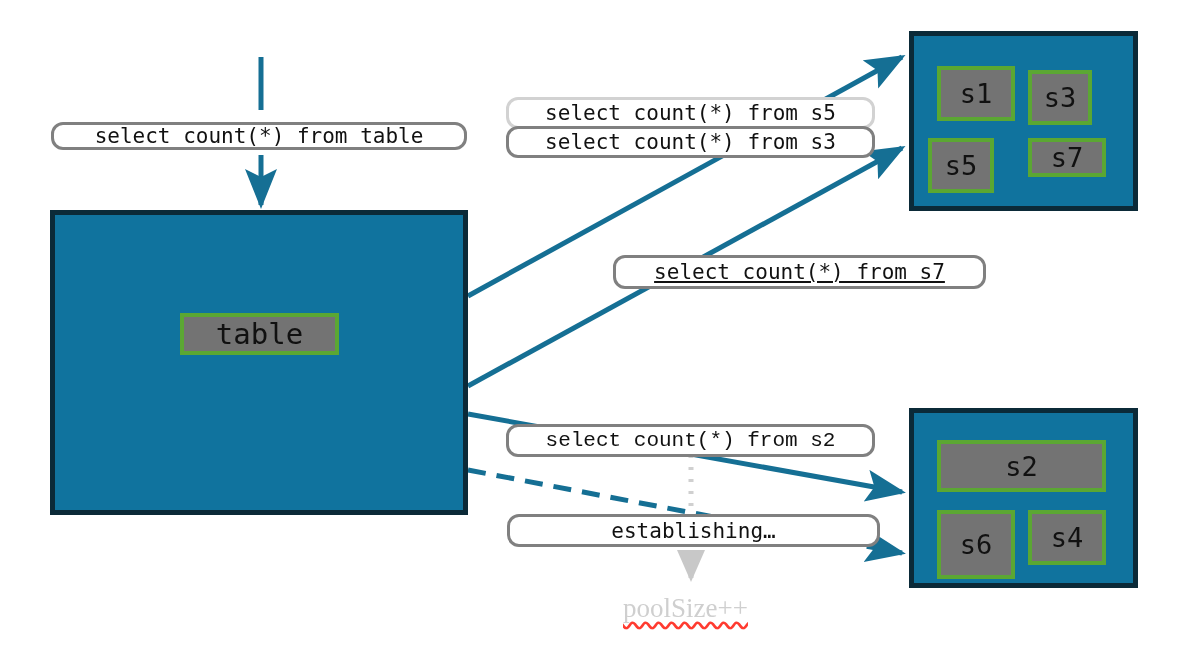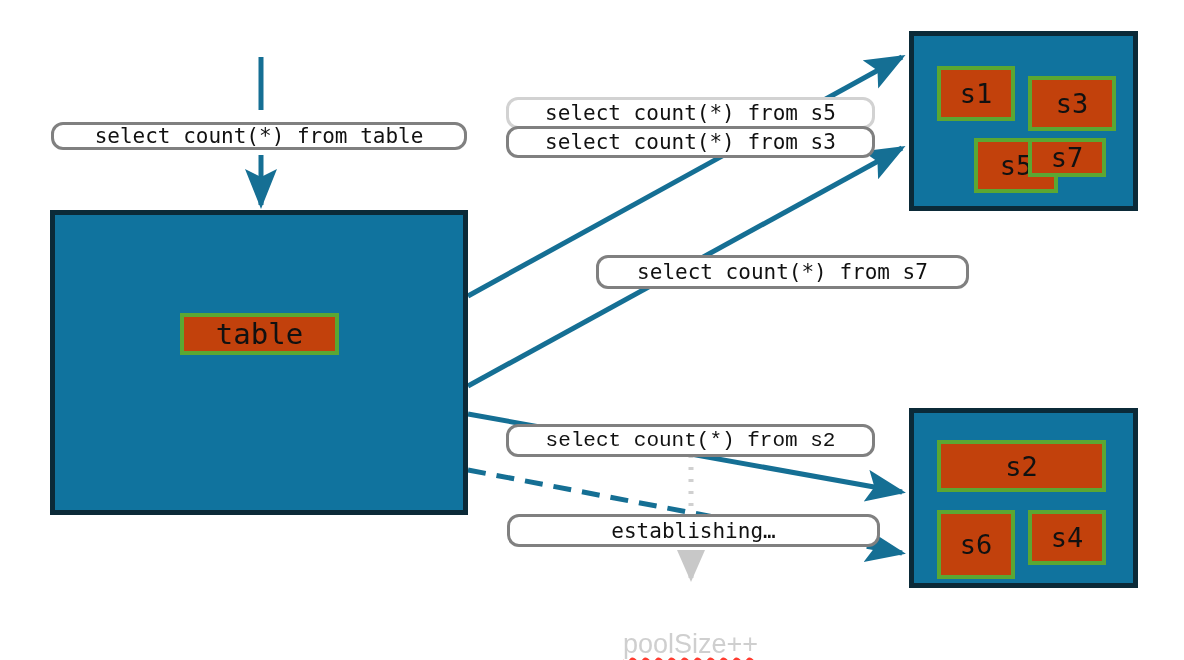--- a/index.html
+++ b/index.html
@@ -29,21 +29,21 @@
   .pool {
     position: absolute;
     background: #10739E;
     border: 5px solid #0B2A38;
     box-sizing: border-box;
   }
 
   
   .node {
     position: absolute;
-    background: #c2410c;
+    background: #737373;
     border: 4px solid #5BA733;
     box-sizing: border-box;
     display: flex;
     align-items: center;
     justify-content: center;
     color: #111111;
     font-family: "DejaVu Sans Mono", "Liberation Mono", monospace;
     font-size: 27px;
     letter-spacing: 0px;
   }
@@ -64,27 +64,26 @@
     font-family: "DejaVu Sans Mono", "Liberation Mono", monospace;
     font-size: 21px;
     white-space: nowrap;
   }
   .pill.light-border { border-color: #D2D2D2; }
 
   
   .ghost-text {
     position: absolute;
     color: #CFCFCF;
-    font-family: Liberation Sans, sans-serif;
+    font-family: Liberation Serif, serif;
     font-size: 27px;
     white-space: nowrap;
     text-decoration: underline wavy #FF3B30;
     text-decoration-skip-ink: none;
     text-underline-offset: 4px;
-    margin-top: 36px;
   }
 </style>
 </head>
 <body>
 
 <div id="canvas">
 
   <svg id="edges" viewBox="0 0 1184 660" width="1184" height="660">
     <defs>
       <marker id="ah" markerWidth="9" markerHeight="9" refX="7.2" refY="3.2" orient="auto" markerUnits="strokeWidth">
@@ -123,21 +122,21 @@
   </div>
 
   <div class="pill light-border" style="left:506px; top:97px; width:369px; height:32px;justify-content:center;">
     <span>select count(*) from s5</span>
   </div>
 
   <div class="pill" style="left:506px; top:126px; width:369px; height:32px;">
     <span>select count(*) from s3</span>
   </div>
 
-  <div class="pill" style="left:596px; top:255px; width:373px; height:34px;">
+  <div class="pill" style="left:613px; top:255px; width:373px; height:34px;text-decoration:underline;">
     <span>select count(*) from s7</span>
   </div>
 
   <div class="pill" style="left:506px; top:424px; width:369px; height:33px;font-family:Liberation Mono, monospace;">
     <span>select count(*) from s2</span>
   </div>
 
   <div class="pill" style="left:507px; top:514px; width:373px; height:33px;">
     <span>establishing…</span>
   </div>
@@ -146,25 +145,25 @@
     <span>poolSize++</span>
   </div>
 
   <div class="pool" style="left:909px; top:31px; width:229px; height:180px;">
   </div>
 
   <div class="node small" style="left:937px; top:66px; width:78px; height:55px;">
     <span>s1</span>
   </div>
 
-  <div class="node small" style="left:1028px; top:76px; width:88px; height:55px;">
+  <div class="node small" style="left:1028px; top:70px; width:64px; height:55px;">
     <span>s3</span>
   </div>
 
-  <div class="node small" style="left:974px; top:138px; width:84px; height:55px;">
+  <div class="node small" style="left:928px; top:138px; width:66px; height:55px;">
     <span>s5</span>
   </div>
 
   <div class="node small" style="left:1028px; top:138px; width:78px; height:39px;">
     <span>s7</span>
   </div>
 
   <div class="pool" style="left:909px; top:408px; width:229px; height:180px;">
   </div>
 

